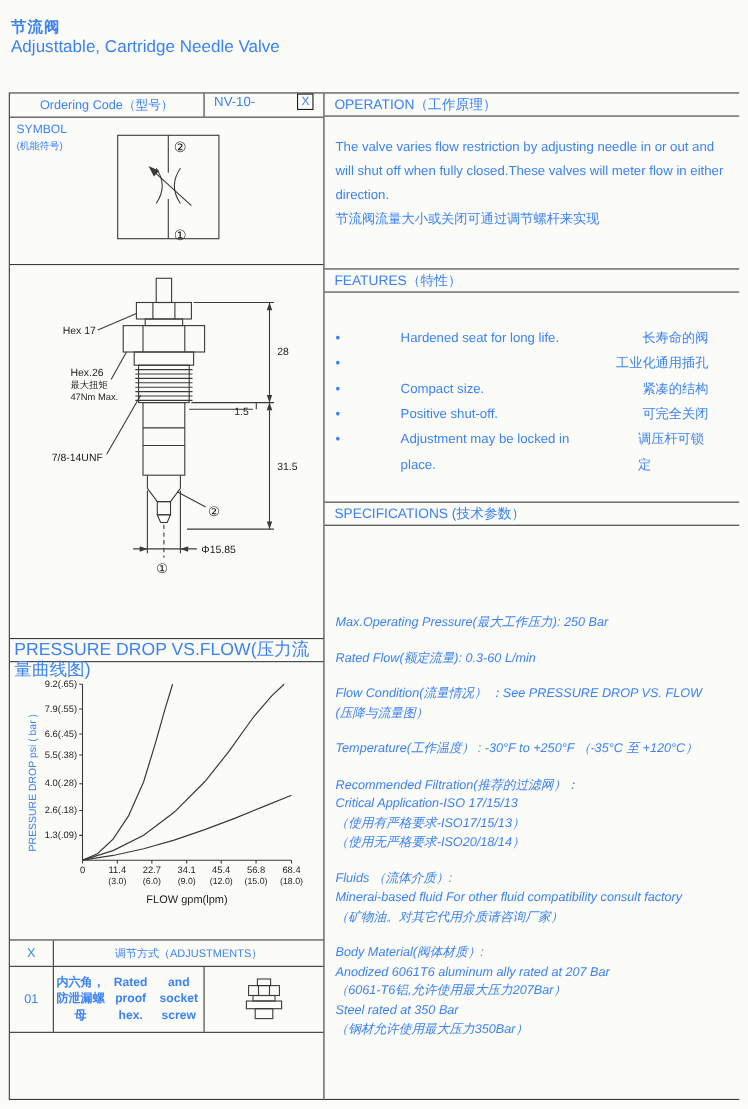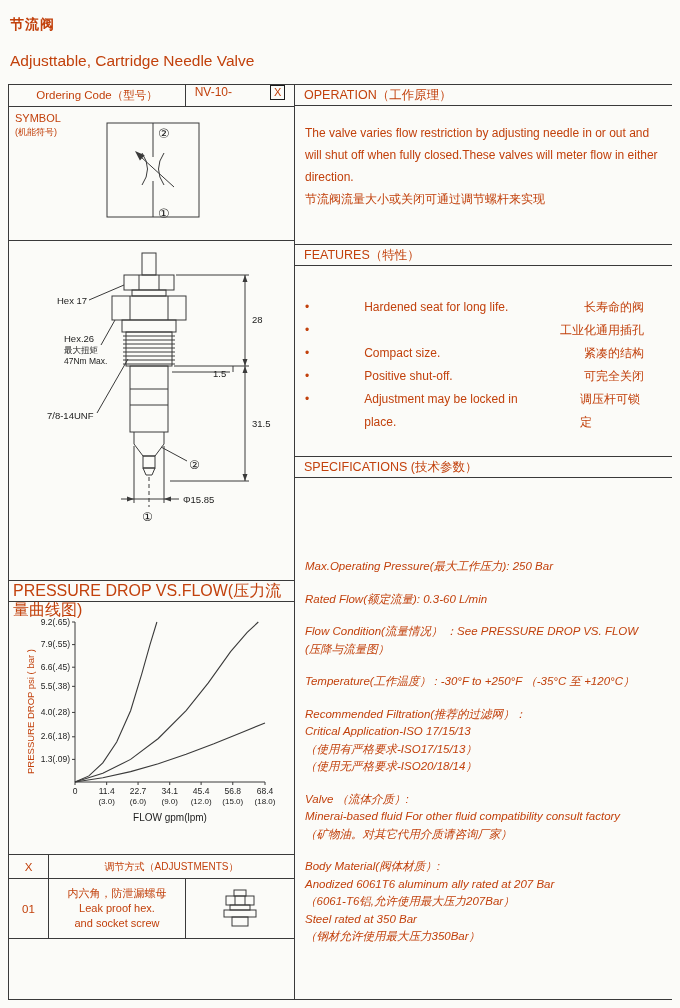--- a/index.html
+++ b/index.html
@@ -1,22 +1,22 @@
 <!DOCTYPE html>
 <html><head>
 <meta charset="utf-8">
 <style>
   * { margin:0; padding:0; box-sizing:border-box; }
   html,body { background:#ffffff; }
   body { font-family:"Liberation Sans","DejaVu Sans",sans-serif; }
-  .page { position:relative; width:680px; height:1008px; background:#fbfbf8; color:#c2410c; overflow:hidden; }
+  .page { position:relative; width:680px; height:1008px; background:#fbfbf8; color:#3b82f6; overflow:hidden; }
 
   .titles { position:absolute; top:16px; left:10px; }
   .title-zh { font-size:14px; font-weight:bold; letter-spacing:1px; }
-  .title-en { font-size:15.5px; margin-top:18px; }
+  .title-en { font-size:15.5px; margin-top:0; }
 
   .main { position:absolute; top:84px; left:8px; width:664px; height:916px; display:flex; }
 
   
   .left-col { flex:0 0 287px; width:287px; border:1px solid #3a3a3a; display:flex; flex-direction:column; background:#fbfbf8; }
   .ordering-row { height:22px; display:flex; border-bottom:1px solid #3a3a3a; font-size:11.5px; }
   .ordering-label { width:177px; border-right:1px solid #3a3a3a; display:flex; align-items:center; justify-content:center; }
   .ordering-code { flex:1; display:flex; align-items:flex-start; justify-content:center; font-size:12px;gap:36px; }
   .code-x { border:1px solid #1c1c1c; padding:0 3px; margin-left:2px; font-size:11px; line-height:13px; }
 
@@ -31,21 +31,21 @@
   .chart-head { height:21px; line-height:19px; border-bottom:1px solid #3a3a3a; font-size:16px; padding-left:4px; }
   .chart-sec { height:253px; border-bottom:1px solid #3a3a3a; position:relative; }
   #chart-svg { display:block; margin:8px 0 0 4px; }
   .y-axis-label { position:absolute; left:-74px; top:104px; width:190px; text-align:center; font-size:9.5px; transform:rotate(-90deg); }
 
   .adj-table { flex:1; display:flex; flex-direction:column; font-size:11.5px; }
   .adj-head { height:24px; display:flex; border-bottom:1px solid #3a3a3a; }
   .adj-x { width:40px; border-right:1px solid #3a3a3a; display:flex; align-items:center; justify-content:center; }
   .adj-title { flex:1; display:flex; align-items:center; justify-content:center; font-size:10px; }
   .adj-row { height:60px; display:flex; border-bottom:1px solid #3a3a3a; }
-  .adj-desc { width:137px; border-right:1px solid #3a3a3a; display:flex; flex-direction:column; align-items:center; justify-content:center; font-size:11px; line-height:15px; text-align:center; }
+  .adj-desc { width:137px; border-right:1px solid #3a3a3a; display:flex; flex-direction:row; align-items:center; justify-content:center; font-size:11px; line-height:15px; text-align:center;font-weight:bold; }
   .adj-fig { flex:1; display:flex; align-items:center; justify-content:center; }
   .adj-empty { flex:1; }
 
   
   .right-col { flex:1; display:flex; flex-direction:column; border-bottom:1px solid #3a3a3a; }
   .sec-head { height:22px; line-height:20px; border-top:1px solid #3a3a3a; border-bottom:1px solid #3a3a3a; padding-left:9px; font-size:12.5px; }
   .op-body { height:138px; padding:16px 14px 0 10px; font-size:12px; line-height:22px; }
   .feat-body { height:190px; padding:30px 28px 0 10px; font-size:12px; }
   .feat-item { display:flex; line-height:23px;gap:48px; }
   .feat-item::before { content:"•"; margin-right:7px; }
@@ -232,21 +232,21 @@
 
       <div class="adj-table">
         <div class="adj-head">
           <div class="adj-x">X</div>
           <div class="adj-title">调节方式（ADJUSTMENTS）</div>
         </div>
         <div class="adj-row">
           <div class="adj-x">01</div>
           <div class="adj-desc">
             <div>内六角，防泄漏螺母</div>
-            <div>Leak proof hex.</div>
+            <div>Rated proof hex.</div>
             <div>and socket screw</div>
           </div>
           <div class="adj-fig">
             <svg viewBox="0 0 60 46" width="60" height="46">
               <g class="sline">
                 <rect x="24" y="4" width="12" height="6"></rect>
                 <rect x="16" y="10" width="28" height="9"></rect>
                 <line x1="25" y1="10" x2="25" y2="19"></line>
                 <line x1="35" y1="10" x2="35" y2="19"></line>
                 <rect x="20" y="19" width="20" height="5"></rect>
@@ -312,21 +312,21 @@
         <div class="spec-group">
           <div class="spec-line">Temperature(工作温度） : -30°F to +250°F  （-35°C 至 +120°C）</div>
         </div>
         <div class="spec-group">
           <div class="spec-line">Recommended Filtration(推荐的过滤网）：</div>
           <div class="spec-line">Critical Application-ISO 17/15/13</div>
           <div class="spec-line">（使用有严格要求-ISO17/15/13）</div>
           <div class="spec-line">（使用无严格要求-ISO20/18/14）</div>
         </div>
         <div class="spec-group">
-          <div class="spec-line">Valve （流体介质）:</div>
+          <div class="spec-line">Fluids （流体介质）:</div>
           <div class="spec-line">Minerai-based fluid For other  fluid compatibility consult  factory</div>
           <div class="spec-line">（矿物油。对其它代用介质请咨询厂家）</div>
         </div>
         <div class="spec-group">
           <div class="spec-line">Body Material(阀体材质）:</div>
           <div class="spec-line">Anodized 6061T6 aluminum ally rated at 207 Bar</div>
           <div class="spec-line">（6061-T6铝,允许使用最大压力207Bar）</div>
           <div class="spec-line">Steel rated at 350 Bar</div>
           <div class="spec-line">（钢材允许使用最大压力350Bar）</div>
         </div>

